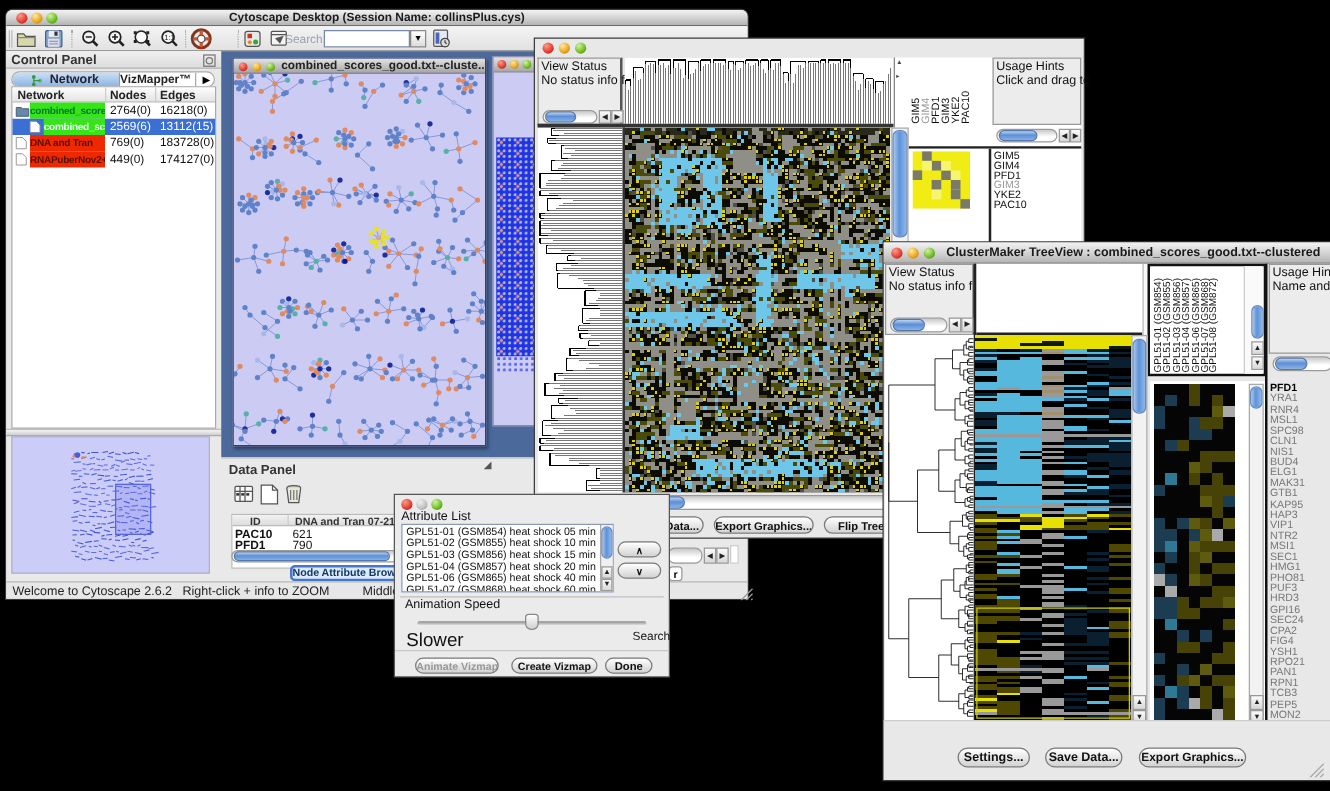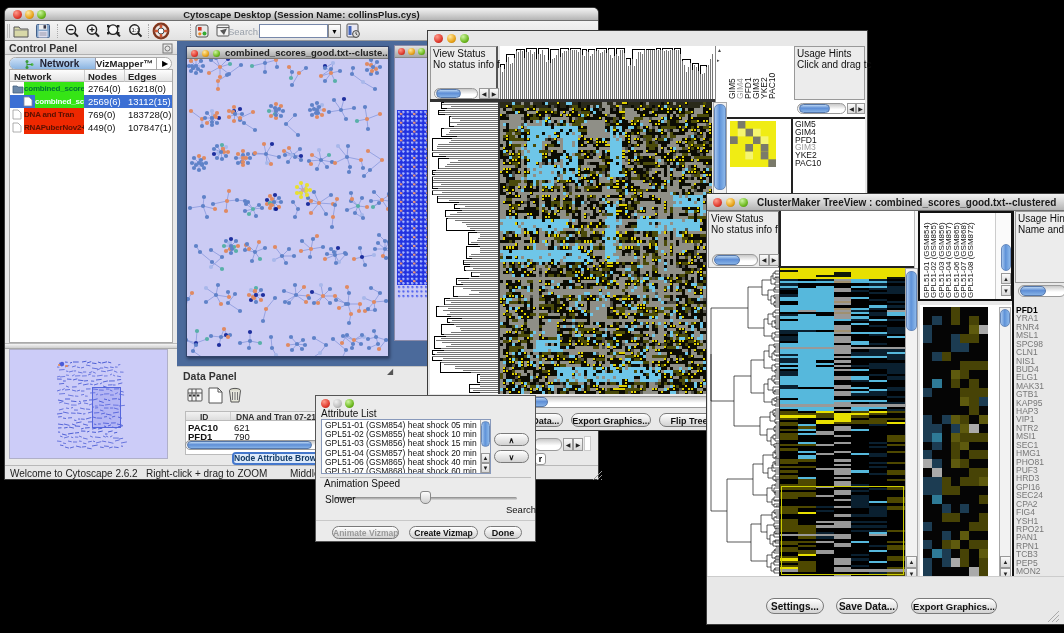--- a/index.html
+++ b/index.html
@@ -146,21 +146,21 @@
         <span class="abs" style="left:78px;top:1px;color:#111">769(0)</span>
           <span class="abs" style="left:118px;top:1px;color:#111">183728(0)</span>
       </div>
 
       <div class="abs" style="left:0;top:51px;width:162px;height:13px;font-size:9.5px">
         <svg class="abs" style="left:2px;top:1px" width="10" height="11">
             <path d="M1 1h5l3 3v6H1z" fill="#fff" stroke="#999" stroke-width="0.8"></path>
           </svg>
         <div class="abs" style="left:14px;top:0;width:60px;height:13px;background:#ee2800;overflow:hidden;color:#5a1000;font-weight:bold;line-height:13px;font-size:8px;letter-spacing:-0.2px">RNAPuberNov2+N</div>
         <span class="abs" style="left:78px;top:1px;color:#111">449(0)</span>
-          <span class="abs" style="left:118px;top:1px;color:#111">107847(1)</span>
+          <span class="abs" style="left:118px;top:1px;color:#111">174127(0)</span>
       </div>
     </div>
 
     <div class="abs" style="left:0;top:302px;width:172px;height:6px;background:linear-gradient(#f4f4f4,#cfcfcf);border-top:1px solid #bbb;border-bottom:1px solid #aaa"></div>
 
     <div class="abs" style="left:4px;top:308px;width:159px;height:110px;background:#ccccf8;border:1px solid #b0b0c8">
       <svg width="159" height="110" style="position:absolute;left:0;top:0">
           <path d="M49 13l2.8 1.3M55 12l2.7 0.3M60 13l2.0 -0.6M63 12l5.7 -0.0M72 12l4.4 -0.8M77 13l4.2 -1.4M82 13l4.5 0.6M88 12l3.2 1.1M92 13l5.0 -1.2M98 12l3.2 0.9" stroke="#3a4ed0" stroke-width="0.9" fill="none" opacity="0.97"></path>
           <path d="M47 17l2.3 0.2M51 16l2.1 -0.5M55 17l4.2 -1.4M62 17l3.9 -1.2M67 17l2.9 0.7M71 18l3.0 -0.8M76 15l4.4 0.9M82 18l5.8 0.9M90 18l3.2 0.1M94 17l4.3 1.0M100 17l3.7 0.6M105 17l2.6 0.1M108 15l2.3 -0.5" stroke="#3a4ed0" stroke-width="0.9" fill="none" opacity="0.77"></path>
           <path d="M49 20l5.6 -0.5M56 21l2.4 0.5M59 22l4.4 -1.1M64 21l2.1 -0.1M68 22l4.5 1.0M73 22l3.2 -0.0M79 23l3.3 -1.5M83 22l2.7 1.2M87 20l3.2 -1.4M91 21l4.8 0.7M97 21l5.8 -1.2M104 21l3.3 1.4M110 22l3.5 0.2" stroke="#3a4ed0" stroke-width="0.9" fill="none" opacity="0.75"></path>
@@ -729,21 +729,21 @@
     <div class="sbtn" style="left:386px;top:71px;width:10px;height:13px;line-height:12px">◀</div>
     <div class="sbtn" style="left:396px;top:71px;width:10px;height:13px;line-height:12px">▶</div>
       <div class="abs" style="left:407px;top:69px;width:7px;height:15px;background:#fff;border:1px solid #ccc"></div>
 
     <div class="abs" style="left:55px;top:85px;width:90px;height:13px;background:#ddeafa;border:2px solid #4477cc;border-radius:4px;font-size:8.5px;font-weight:bold;color:#123a66;text-align:center;line-height:9px;overflow:hidden;white-space:nowrap">Node Attribute Brows</div>
     <div class="abs" style="left:358px;top:86px;width:11px;height:12px;background:#fff;border:1px solid #999;border-radius:3px;font-size:8.5px;font-weight:bold;text-align:center;line-height:11px">r</div>
   </div>
 
   <div class="abs" style="left:0;top:457px;width:593px;height:14px;background:#e7e7e7;border-top:1px solid #b8b8b8;font-size:10px;color:#222">
     <span class="abs" style="left:5px;top:2px">Welcome to Cytoscape 2.6.2</span>
-    <span class="abs" style="left:141px;top:2px">Right-click + drag  to  ZOOM</span>
+    <span class="abs" style="left:141px;top:2px">Right-click + info  to  ZOOM</span>
     <span class="abs" style="left:285px;top:2px">Middle-</span>
   </div>
 <svg class="abs" style="left:587px;top:462px" width="11" height="11">
       <path d="M10 1 1 10M10 5 5 10M10 9 9 10" stroke="#999"></path>
     </svg>
   </div>
 
 <div class="abs" style="left:428px;top:31px;width:439px;height:399px;background:#e8e8e8;box-shadow:0 0 0 1px #3c3c3c">
   <div class="light lr" style="left:6px;top:3px"></div>
   <div class="light ly" style="left:19px;top:3px"></div>
@@ -944,19 +944,19 @@
   <div class="abs" style="left:164px;top:24px;width:10px;height:53px;background:#f0f0f0;border-left:1px solid #aaa"></div>
   <div class="vthumb" style="left:165px;top:25px;width:9px;height:26px"></div>
   <div class="sbtn" style="left:165px;top:57px;width:9px;height:10px;line-height:9px">▲</div>
   <div class="sbtn" style="left:165px;top:67px;width:9px;height:10px;line-height:9px">▼</div>
   <div class="btn" style="left:178px;top:37px;width:35px;height:13px;line-height:13px;border-radius:7px;font-size:8px">∧</div>
   <div class="btn" style="left:178px;top:54px;width:35px;height:13px;line-height:13px;border-radius:7px;font-size:8px">∨</div>
   <div class="abs" style="left:4px;top:81px;width:211px;height:1px;background:#c0c0c0"></div>
   <div class="abs" style="left:8px;top:82px;font-size:10px;color:#111">Animation Speed</div>
   <div class="abs" style="left:18px;top:101px;width:183px;height:3px;background:linear-gradient(#888,#ddd);border-radius:2px"></div>
   <div class="abs" style="left:104px;top:95px;width:11px;height:13px;background:linear-gradient(#fdfdfd,#d0d0d0);border:1px solid #888;border-radius:3px 3px 5px 5px"></div>
-  <div class="abs" style="left:9px;top:98px;font-size:10px;color:#111">Slower</div>
+  <div class="abs" style="left:9px;top:108px;font-size:15px;color:#111">Slower</div>
   <div class="abs" style="left:190px;top:108px;font-size:9.5px;color:#111">Search</div>
   <div class="abs" style="left:0px;top:124px;width:219px;height:1px;background:#c8c8c8"></div>
   <div class="btn" style="left:16px;top:130px;width:67px;height:13px;line-height:13px;color:#999;font-size:8.5px">Animate Vizmap</div>
   <div class="btn" style="left:93px;top:130px;width:69px;height:13px;line-height:13px;font-size:8.5px">Create Vizmap</div>
   <div class="btn" style="left:168px;top:130px;width:38px;height:13px;line-height:13px;font-size:9px">Done</div>
 </div>
 
 </body></html>

